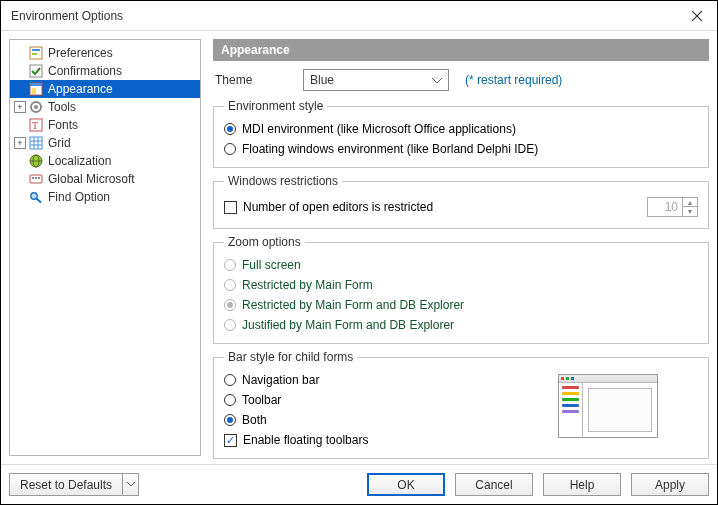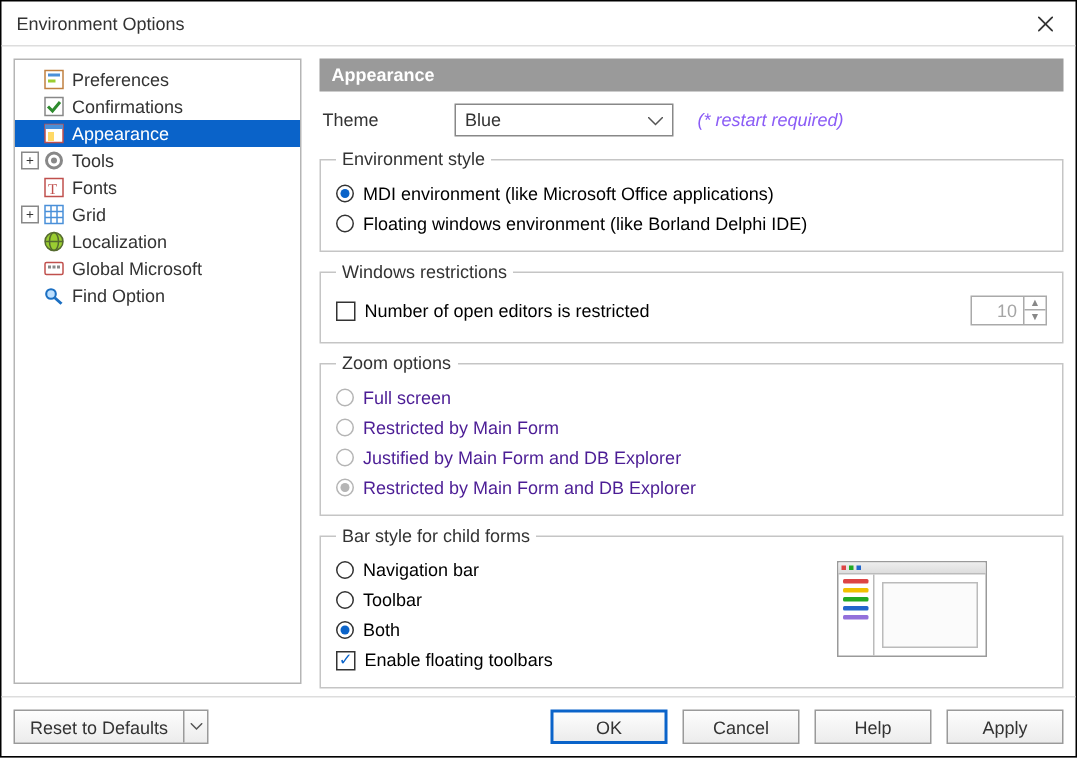--- a/index.html
+++ b/index.html
@@ -121,36 +121,36 @@
   cursor: pointer;
   position: relative;
   color: #333;
 }
 .combo-caret {
   position: absolute;
   right: 6px;
   top: 50%;
   transform: translateY(-50%);
 }
-.hint { margin-left: 16px; color: #8b5cf6; font-style: italic; }
+.hint { margin-left: 16px; color: #0369a1; }
 fieldset {
   border: 1px solid #c5c5c5;
   margin: 0 0 6px 0;
   padding: 6px 10px 8px 10px;
 }
 fieldset.disabled { color: #a5a5a5; }
 legend { color: #333; padding: 0 4px; font-size: 12px; }
 fieldset.disabled legend { color: #333; }
 .radio-row, .check-row {
   display: flex;
   align-items: center;
   padding: 3px 0;
   cursor: pointer;
 }
-.disabled .radio-row { cursor: default; color: #4c1d95;}
+.disabled .radio-row { cursor: default; color: #14532d;}
 .radio {
   width: 12px; height: 12px;
   border: 1px solid #333;
   border-radius: 50%;
   margin-right: 6px;
   display: inline-flex;
   align-items: center;
   justify-content: center;
   background: #fff;
 }
@@ -407,26 +407,26 @@
         <legend>Zoom options</legend>
         <div class="radio-row">
           <span class="radio"></span>
           <span>Full screen</span>
         </div>
         <div class="radio-row">
           <span class="radio"></span>
           <span>Restricted by Main Form</span>
         </div>
         <div class="radio-row">
+          <span class="radio checked"></span>
+          <span>Restricted by Main Form and DB Explorer</span>
+        </div>
+        <div class="radio-row">
           <span class="radio"></span>
           <span>Justified by Main Form and DB Explorer</span>
-        </div>
-        <div class="radio-row">
-          <span class="radio checked"></span>
-          <span>Restricted by Main Form and DB Explorer</span>
         </div>
       </fieldset>
 
       <fieldset>
         <legend>Bar style for child forms</legend>
         <div class="barstyle-box">
           <div class="barstyle-left">
             <div class="radio-row">
               <span class="radio"></span>
               <span>Navigation bar</span>

